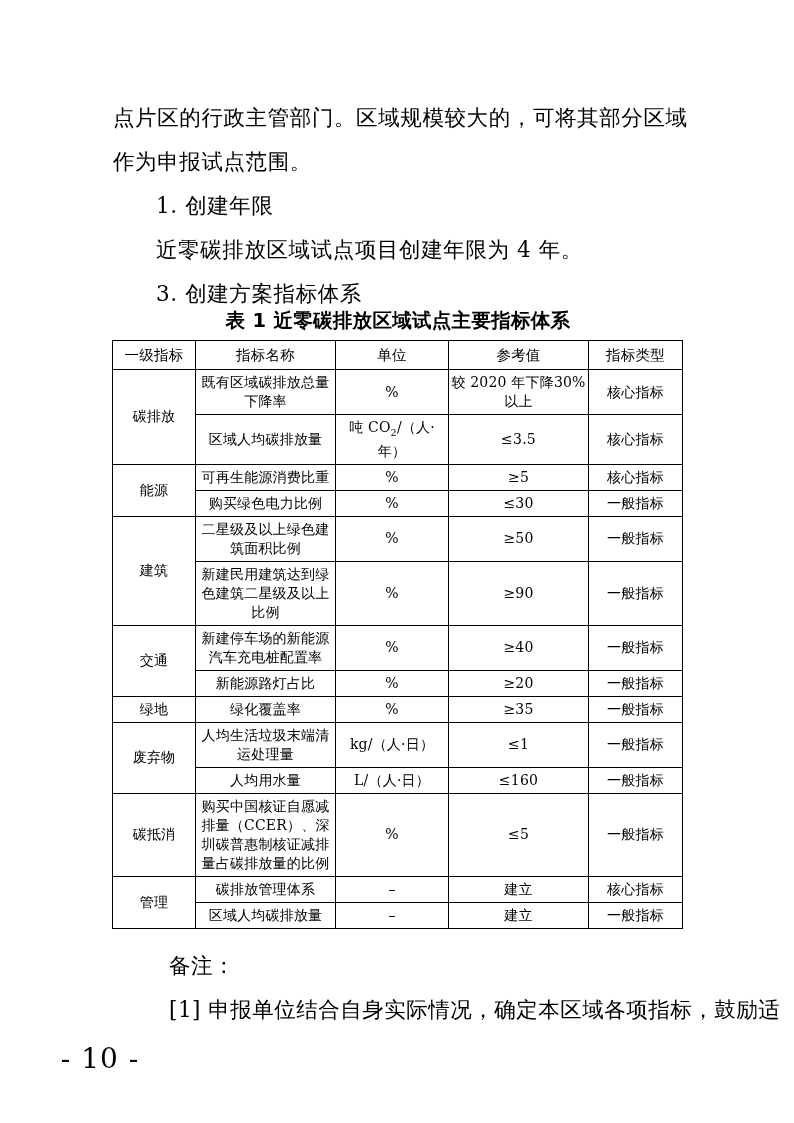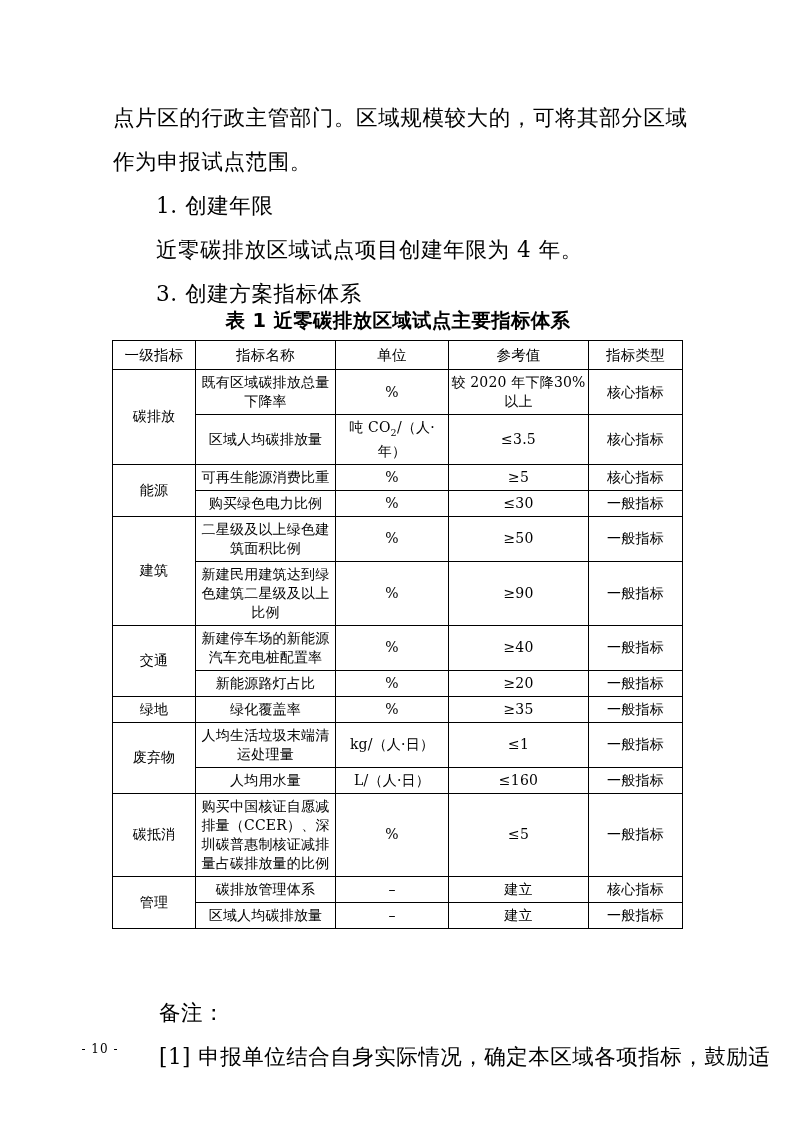--- a/index.html
+++ b/index.html
@@ -90,42 +90,41 @@
   .c5 { width: 94px; }
 
   .cell-unit, .cell-ref, .cell-type {
     font-family: "DejaVu Serif", "Liberation Serif", serif;
   }
   sub { font-size: 0.68em; }
 
   
   .notes {
     position: absolute;
-    left: 116px;
+    left: 126px;
     top: 944px;
     width: 570px;
-    margin-top: 47px;
   }
   .note-line {
     font-size: 21.5px;
     line-height: 44px;
     letter-spacing: 0.5px;
     margin: 0;
     white-space: nowrap;
   }
   .note-indent { text-indent: 2em; }
 
   
   .page-number {
     position: absolute;
     left: 0;
     top: 1042px;
     width: 200px;
     text-align: center;
-    font-size: 12px;
+    font-size: 28px;
     letter-spacing: 1px;
   }
 </style>
 </head>
 <body>
 
 <div class="page">
 
   <div class="body-block">
     <p class="para">点片区的行政主管部门。区域规模较大的，可将其部分区域</p>

